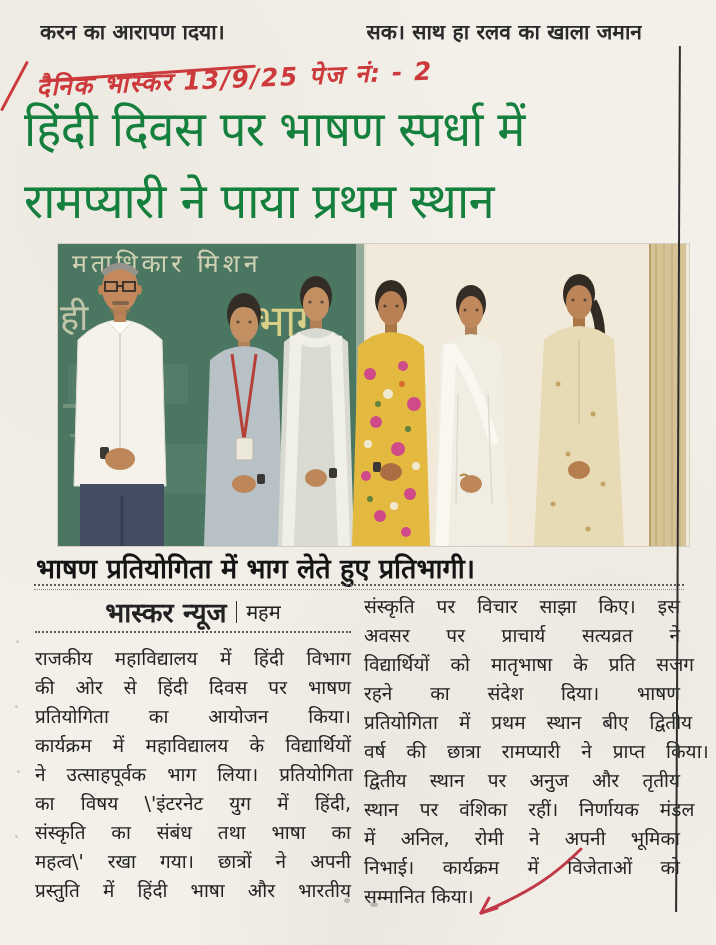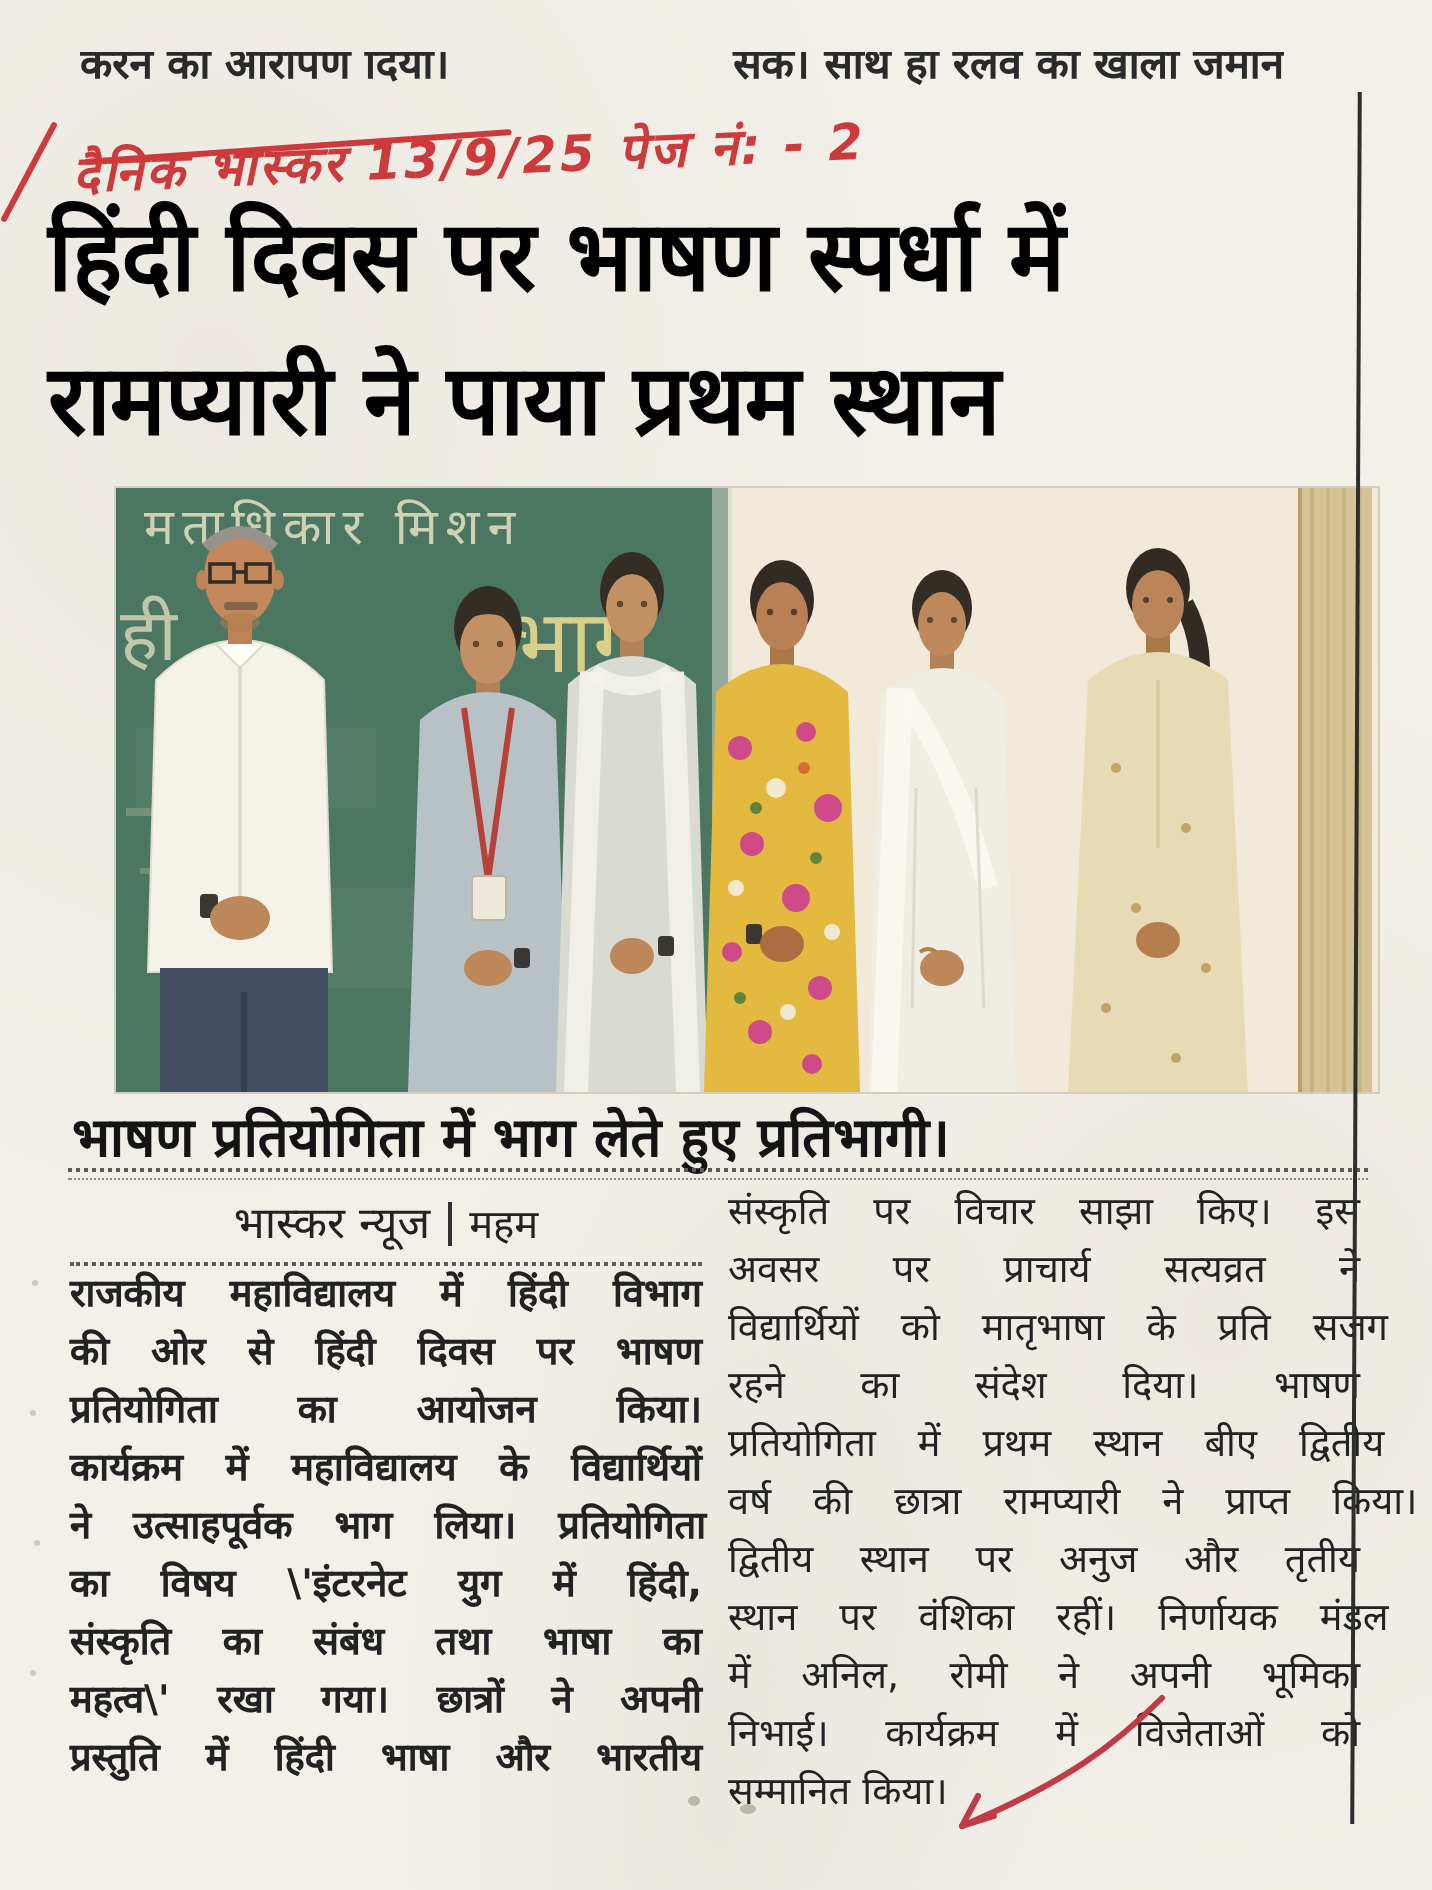--- a/index.html
+++ b/index.html
@@ -17,41 +17,41 @@
   
   .cutoff{left:40px;top:26px;width:602px;height:28px;overflow:hidden;}
   .cutoff-inner{position:absolute;top:-9px;left:0;right:0;display:flex;justify-content:space-between;
     font-size:21px;font-weight:700;color:#2a2a2a;white-space:nowrap;}
   
   .handnote{left:36px;top:56px;width:620px;font-size:25px;font-style:italic;
     color:#cc3a3c;transform:rotate(-2.4deg);letter-spacing:1.5px;white-space:nowrap;font-weight:600;}
   .note-slash{left:13px;top:58px;width:3px;height:56px;background:#cc3a3c;transform:rotate(28deg);border-radius:2px;}
   .note-strike{left:42px;top:72px;width:214px;height:2.5px;background:#cc3a3c;transform:rotate(-4deg);border-radius:2px;}
   
-  .headline{left:24px;top:92px;width:672px;font-weight:700;color:#000000;}
+  .headline{left:24px;top:92px;width:672px;font-weight:400;color:#15803d;}
   .headline .hl{font-size:47px;line-height:72px;white-space:nowrap;letter-spacing:-0.5px;
     transform:scaleY(1.04);transform-origin:left top;}
   
   .photo{left:57px;top:243px;width:631px;height:302px;border:1px solid #d5cec0;background:#fca5a5;}
   .photo svg{display:block;}
   
   .caption{left:36px;top:549px;font-size:27px;font-weight:700;color:#141414;}
   
   .rule-full{left:34px;top:584px;width:650px;height:3px;
     border-top:2px dotted #5c5c5c;border-bottom:1px dotted #8c8c88;}
   .rule-col{border-top:2px dotted #5c5c5c;height:0;}
   
   .col{width:316px;font-size:19px;line-height:29px;color:#222;}
   .col-left{left:35px;top:596px;}
   .col-right{left:364px;top:592px;}
   .byline{display:flex;justify-content:center;align-items:center;gap:9px;height:32px;margin-bottom:3px;}
-  .byline .src{font-weight:400;font-size:22px;}
+  .byline .src{font-weight:700;font-size:27px;}
   .byline .sep{width:1.5px;height:22px;background:#333;}
   .byline .loc{font-size:20px;}
-  .col-left .lines{font-weight:bold;}
+  .col-left .lines{margin-top:11px;}
   .bodyline{height:29px;white-space:nowrap;}
   .bodyline.just{display:flex;justify-content:space-between;gap:21px;}
   
   .edge-rule{left:677px;top:46px;width:2px;height:866px;background:#2e2e2e;transform:rotate(0.25deg);}
   
   .pen-arrow{left:433px;top:843px;width:160px;height:82px;}
   .smudge{border-radius:50%;background:#8d887c;opacity:.5;}
   .ghostdot{width:3px;height:3px;border-radius:50%;background:#a9a396;opacity:.5;}
 </style>
 </head>

